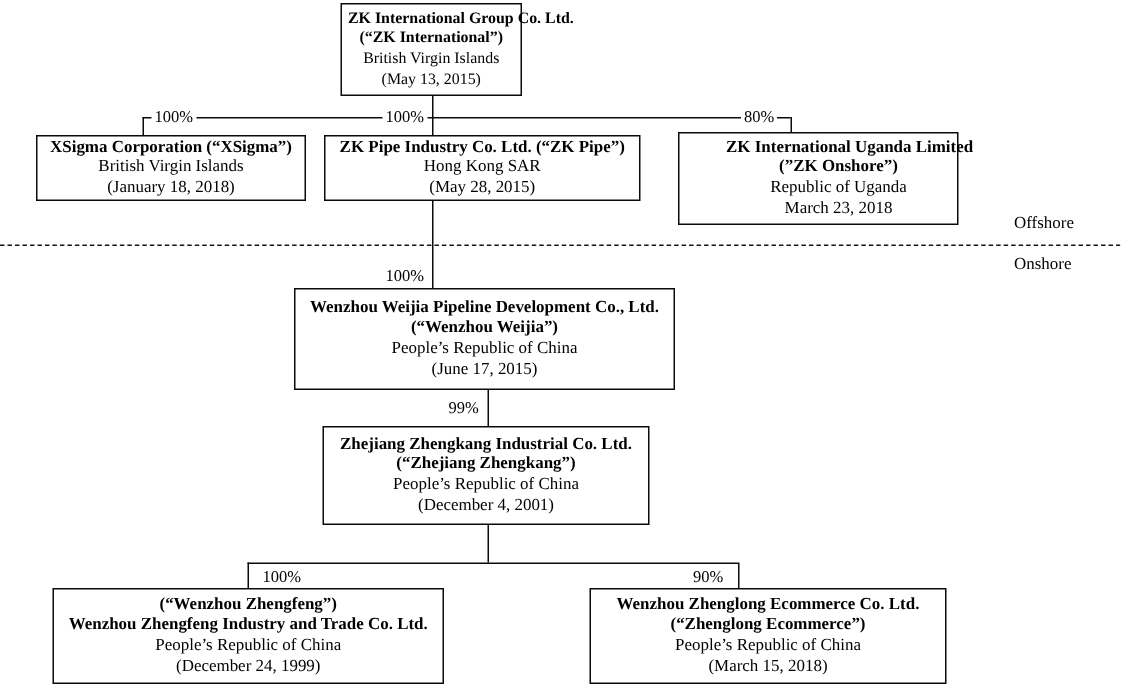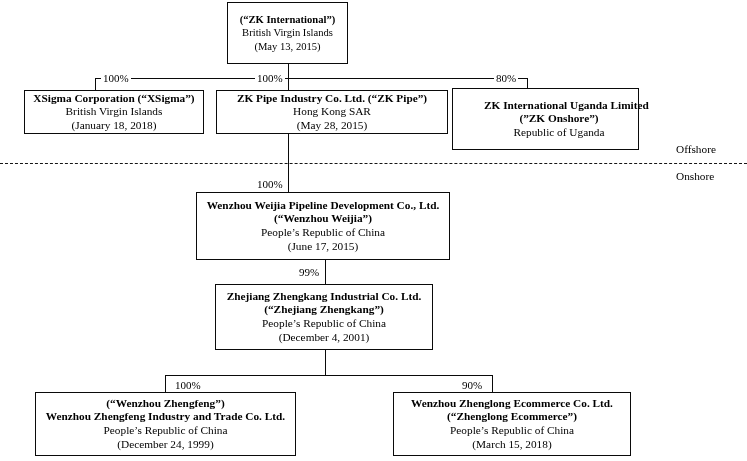--- a/index.html
+++ b/index.html
@@ -83,20 +83,21 @@
     white-space: nowrap;
     z-index: 6;
   }
 </style>
 </head>
 <body>
 
 <div id="chart-root">
 
   <div class="ent-box" style="left:227px; top:2px; width:121px; height:62px;">
+    <span class="ent-line bold" style="font-size:10.6px;">ZK International Group Co. Ltd.</span>
     <span class="ent-line bold" style="font-size:10.6px;">(“ZK International”)</span>
     <span class="ent-line" style="font-size:10.6px;">British Virgin Islands</span>
     <span class="ent-line" style="font-size:10.6px;">(May 13, 2015)</span>
   </div>
 
   <div class="v-line" style="left:288px; top:64px; height:14px;"></div>
 
   <div class="h-line" style="left:95px; top:78px; width:432px;"></div>
 
   <div class="v-line" style="left:95px; top:78px; height:12px;"></div>
@@ -106,30 +107,31 @@
   <div class="pct" style="left:101px; top:72px;">100%</div>
   <div class="pct" style="left:255px; top:72px;">100%</div>
   <div class="pct" style="left:494px; top:72px;">80%</div>
 
   <div class="ent-box" style="left:24px; top:90px; width:180px; height:44px;">
     <span class="ent-line bold">XSigma Corporation (“XSigma”)</span>
     <span class="ent-line">British Virgin Islands</span>
     <span class="ent-line">(January 18, 2018)</span>
   </div>
 
-  <div class="ent-box" style="left:216px; top:90px; width:232px; height:44px;">
+  <div class="ent-box" style="left:216px; top:90px; width:211px; height:44px;">
     <span class="ent-line bold">ZK Pipe Industry Co. Ltd. (“ZK Pipe”)</span>
     <span class="ent-line">Hong Kong SAR</span>
     <span class="ent-line">(May 28, 2015)</span>
   </div>
 
   <div class="ent-box" style="left:452px; top:88px; width:187px; height:62px;padding-left:31px;">
     <span class="ent-line bold">ZK International Uganda Limited</span>
     <span class="ent-line bold">(”ZK Onshore”)</span>
     <span class="ent-line">Republic of Uganda</span>
+    <span class="ent-line">March 23, 2018</span>
   </div>
 
   <div class="zone-label" style="left:676px; top:143px;">Offshore</div>
   <div class="divider" style="top:163px;"></div>
   <div class="zone-label" style="left:676px; top:170px;">Onshore</div>
 
   <div class="v-line" style="left:288px; top:134px; height:58px;"></div>
   <div class="pct" style="left:255px; top:178px;">100%</div>
 
   <div class="ent-box" style="left:196px; top:192px; width:254px; height:68px;">

